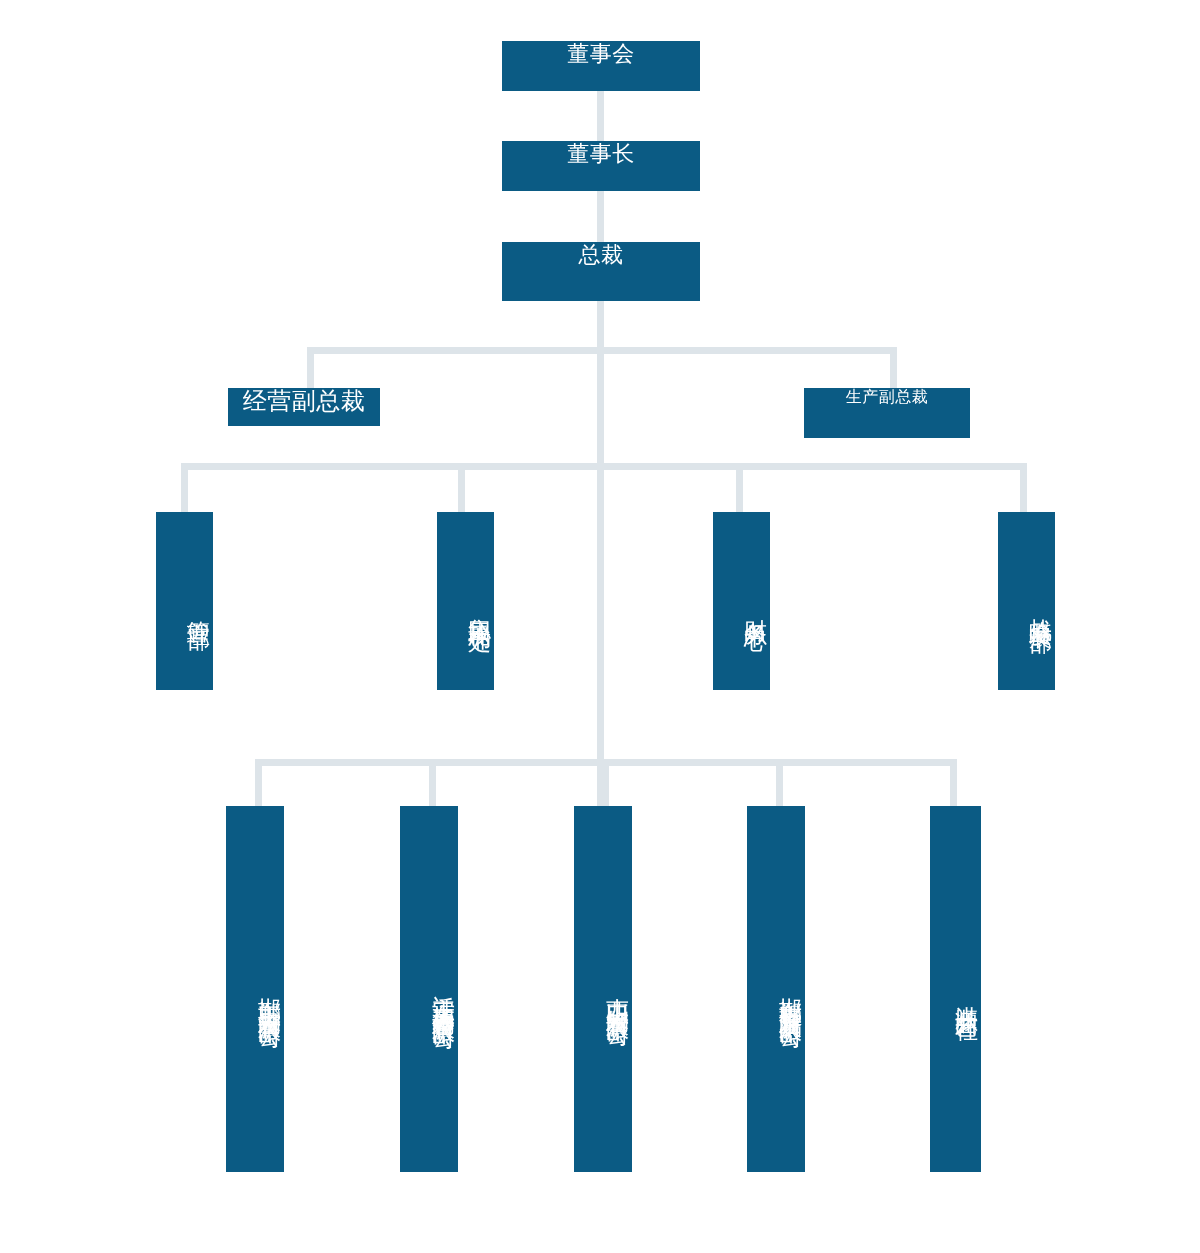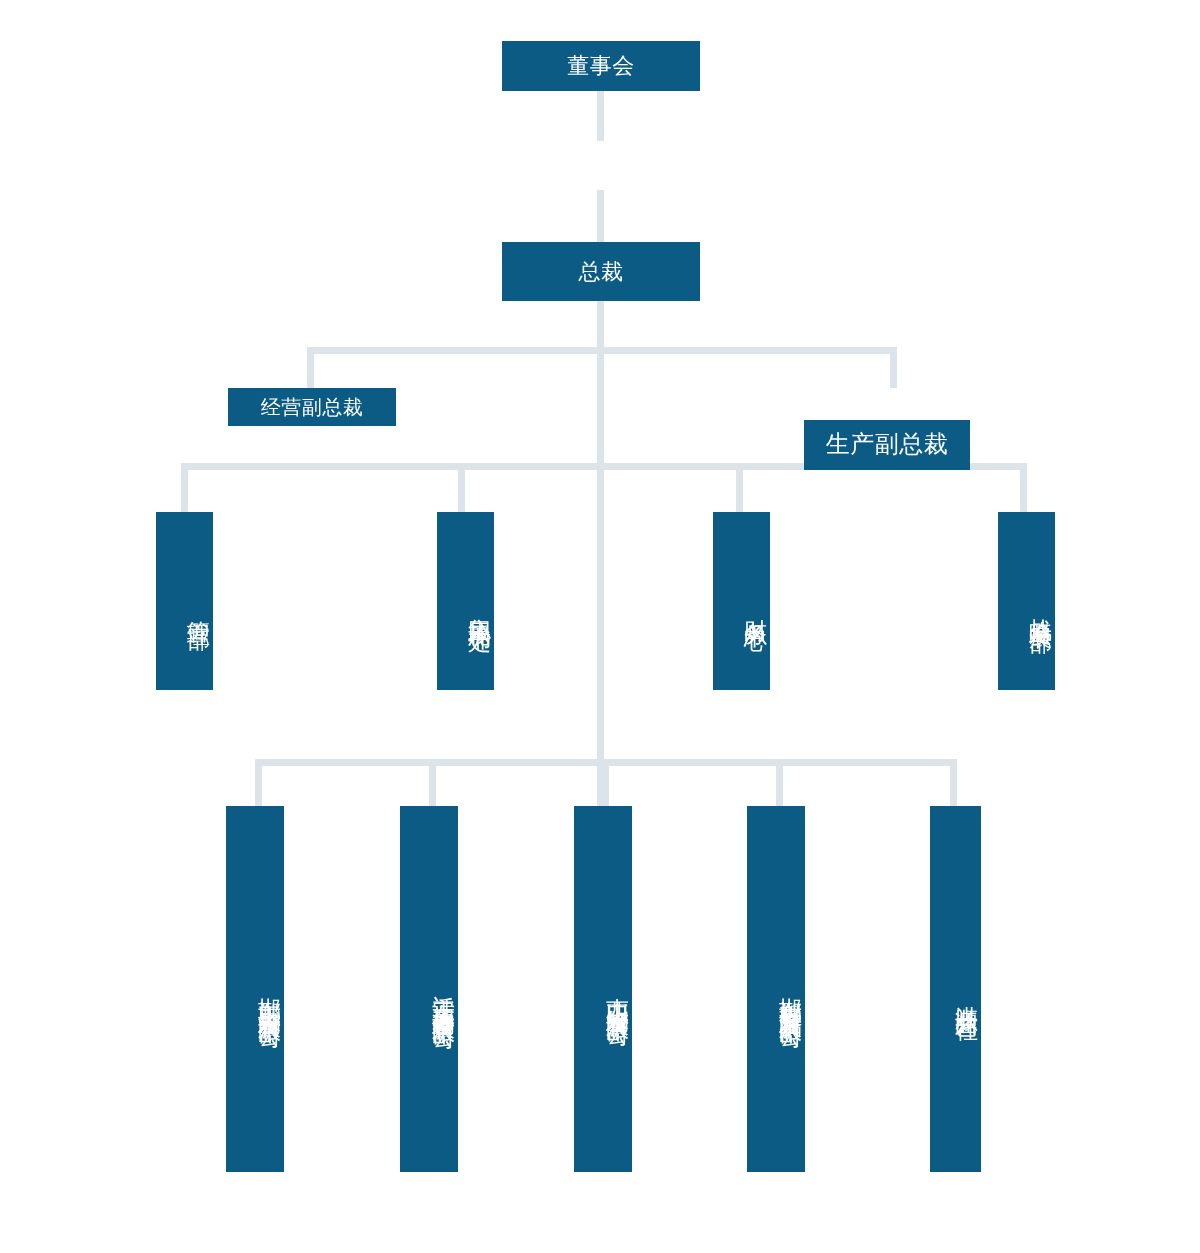--- a/index.html
+++ b/index.html
@@ -17,21 +17,20 @@
     height: 1253px;
     background: #ffffff;
     overflow: hidden;
   }
   .node {
     position: absolute;
     background: #0b5b84;
     color: #ffffff;
     box-sizing: border-box;
     display: flex;
-    align-items: center;
     justify-content: center;
     z-index: 2;
     letter-spacing: 0.5px;
   }
   .node.horiz {
     font-size: 22px;
     line-height: 1.15;
     white-space: nowrap;
   }
   .node.vert {
@@ -79,30 +78,33 @@
   <div class="conn" style="left:255px; top:759px; width:7px; height:47px;"></div>
   <div class="conn" style="left:429px; top:759px; width:7px; height:47px;"></div>
   <div class="conn" style="left:602px; top:759px; width:7px; height:47px;"></div>
   <div class="conn" style="left:776px; top:759px; width:7px; height:47px;"></div>
   <div class="conn" style="left:950px; top:759px; width:7px; height:47px;"></div>
 
   <div class="node horiz" style="left:502px; top:41px; width:198px; height:50px;">
     <span class="label">董事会</span>
   </div>
 
+  <div class="node horiz" style="left:502px; top:141px; width:198px; height:50px;">
+    <span class="label">董事长</span>
+  </div>
 
   <div class="node horiz" style="left:502px; top:242px; width:198px; height:59px;">
     <span class="label">总裁</span>
   </div>
 
-  <div class="node horiz" style="left:228px; top:388px; width:168px; height:38px; font-size:20px;">
+  <div class="node horiz" style="left:228px; top:388px; width:152px; height:38px; font-size:24px;">
     <span class="label">经营副总裁</span>
   </div>
 
-  <div class="node horiz" style="left:804px; top:388px; width:166px; height:50px; font-size:24px;margin-top:32px;">
+  <div class="node horiz" style="left:804px; top:388px; width:166px; height:50px; font-size:16px;">
     <span class="label">生产副总裁</span>
   </div>
 
   <div class="node vert" style="left:156px; top:512px; width:57px; height:178px;">
     <span class="label">管理部</span>
   </div>
 
   <div class="node vert" style="left:437px; top:512px; width:57px; height:178px;">
     <span class="label">集团秘书处</span>
   </div>

